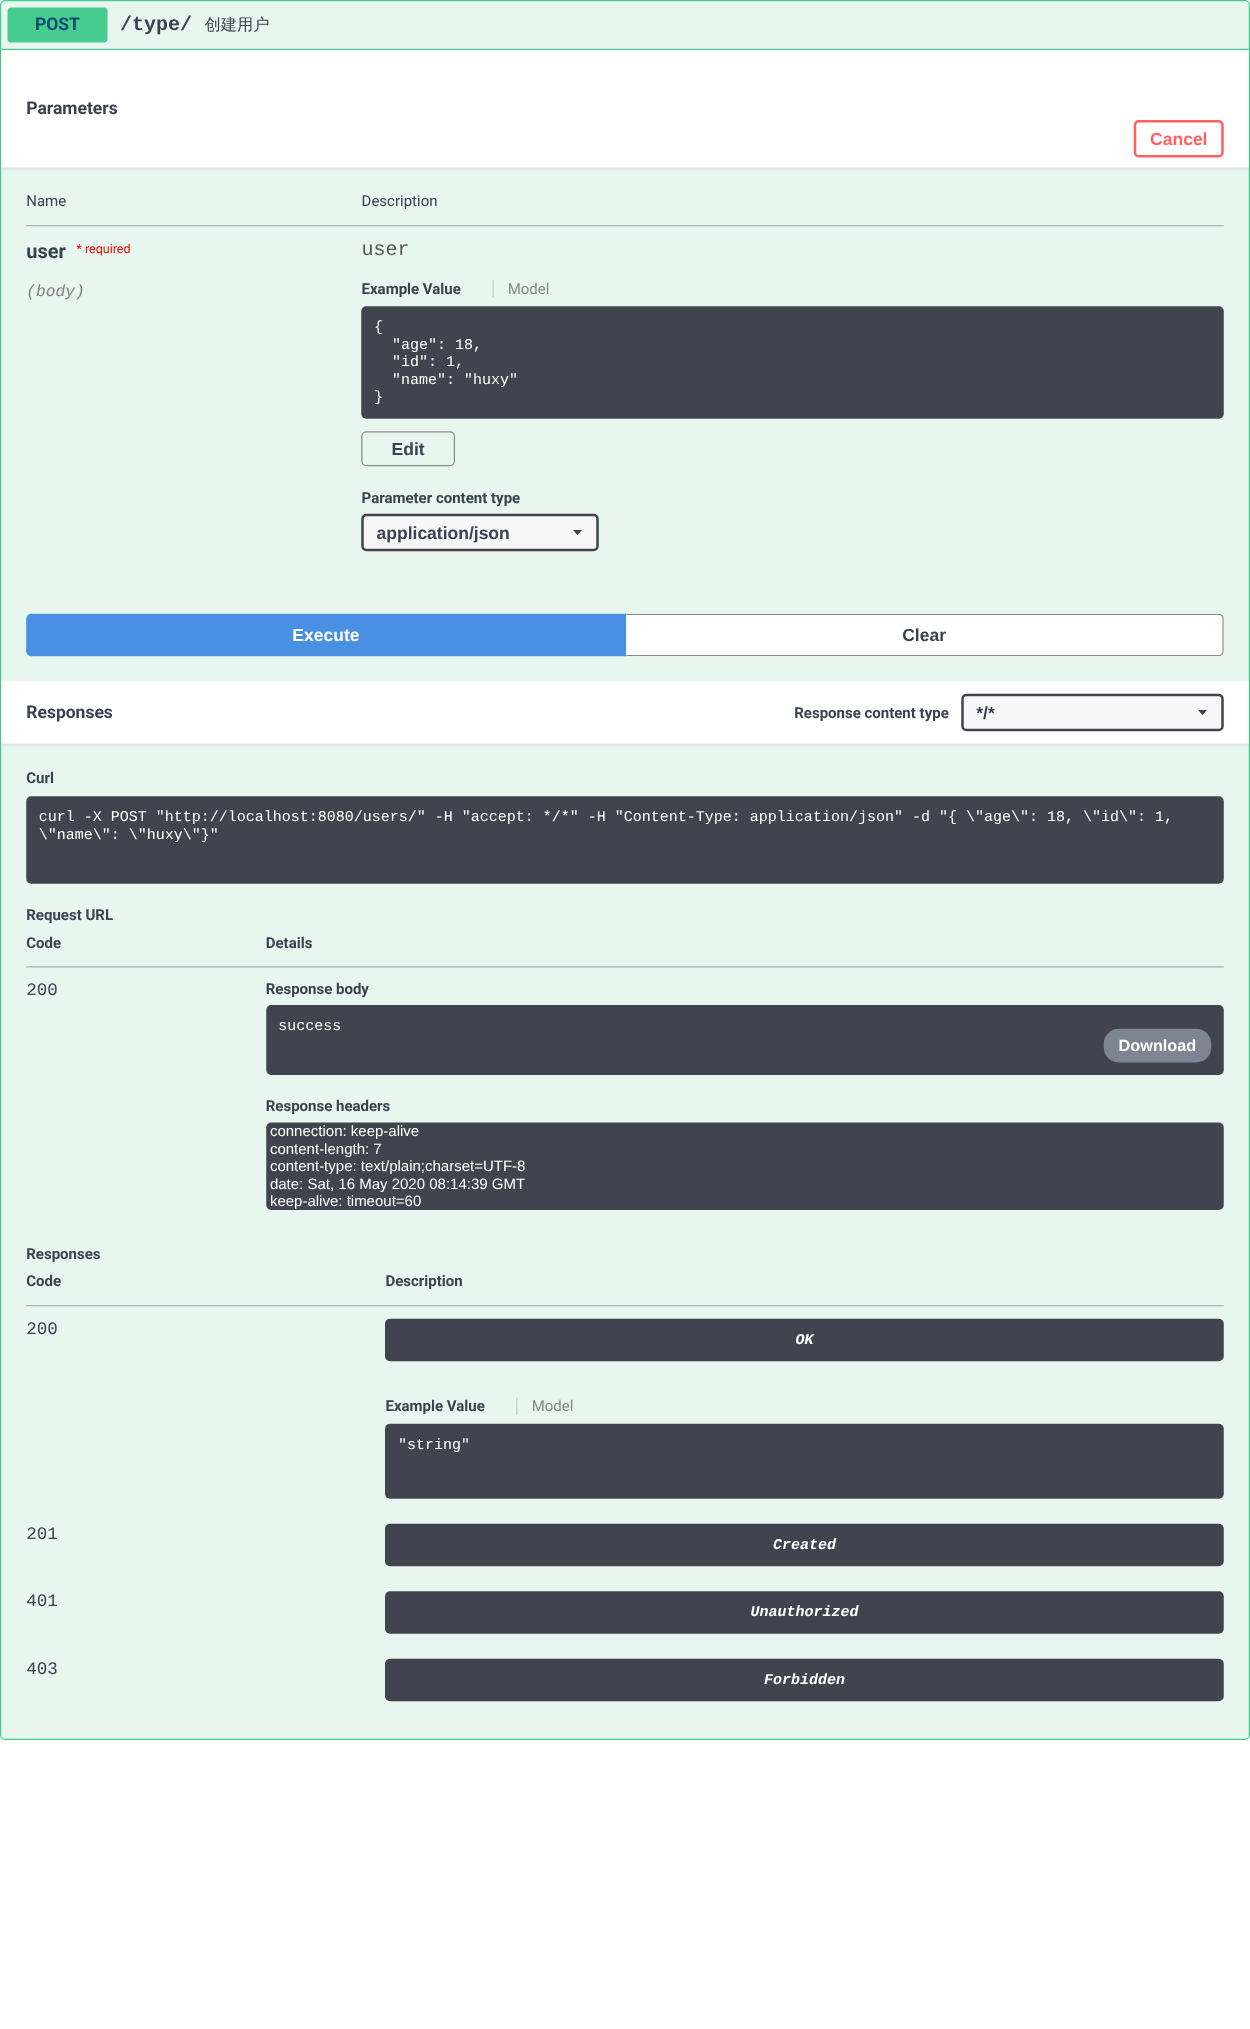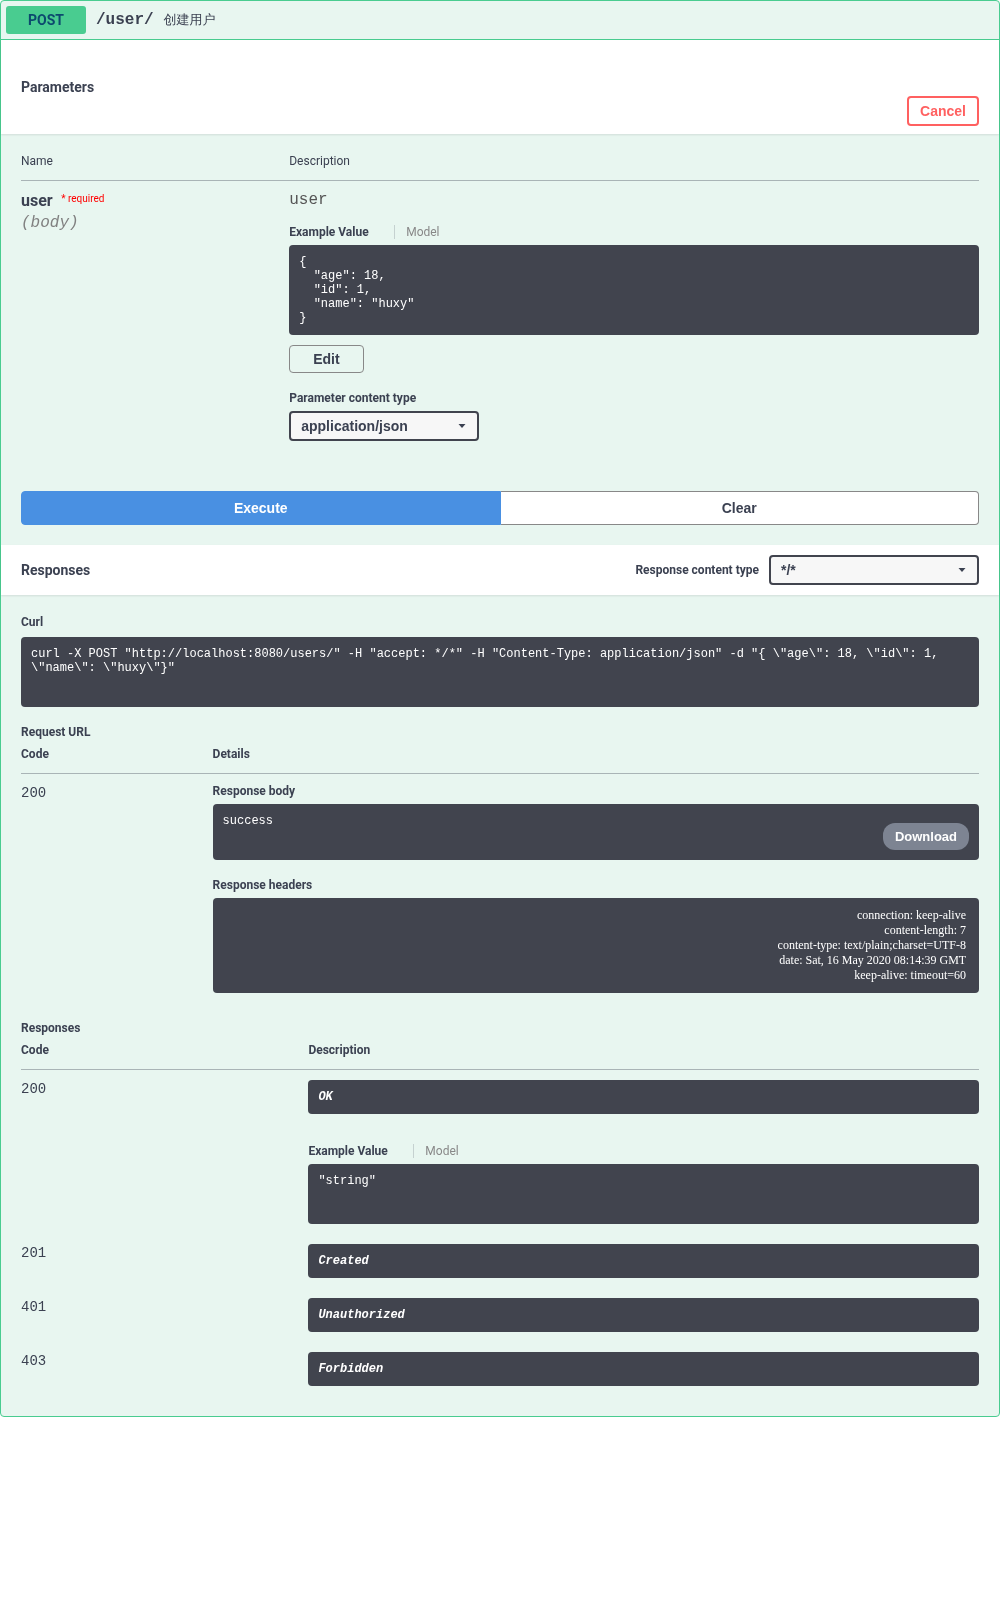--- a/index.html
+++ b/index.html
@@ -70,21 +70,21 @@
     font-size: 12px;
     font-weight: 400;
     padding: 0 0 12px 0;
     border-bottom: 1px solid rgba(59,65,81,.2);
     color: #3b4151;
   }
   table.params thead th:first-child { width: 28%; }
   table.params tbody td { vertical-align: top; padding: 10px 0; }
   .param-name { font-size: 16px; font-weight: 700; }
   .param-required { color: #ff0000; font-size: 10px; padding-left: 5px; position: relative; top: -4px; }
-  .param-in { font-size: 16px; color: #808080; font-style: italic; font-family: "Courier New", monospace; margin-top: 4px; }
+  .param-in { font-size: 13px; color: #808080; font-style: italic; font-family: "Courier New", monospace; margin-top: 16px; }
   .param-desc { font-size: 16px; font-family: "Courier New", monospace; color: #555; margin-bottom: 14px;}
   .tab-row { margin-bottom: 6px; }
   .tab-active { font-size: 12px; font-weight: 700; color: #3b4151; padding-right: 25px; border-right: 1px solid rgba(59,65,81,.2); }
   .tab-inactive { font-size: 12px; color: #888; padding-left: 8px; cursor: pointer; }
   .codeblock {
     background: #41444e;
     color: #fff;
     border-radius: 4px;
     padding: 10px;
     font-family: "Courier New", monospace;
@@ -167,52 +167,53 @@
   .resp-code { font-size: 14px; font-family: "Courier New", monospace; color: #3b4151; }
   .resp-desc-pill {
     background: #41444e;
     color: #fff;
     border-radius: 4px;
     padding: 10px;
     font-family: "Courier New", monospace;
     font-style: italic;
     font-size: 12px;
     font-weight: 600;
+    text-align: center;
   }
   .resp-body-block { position: relative; }
   .download-btn {
     position: absolute;
     right: 10px;
     bottom: 10px;
     background: #7d8492;
     color: #fff;
     border: none;
     border-radius: 12px;
     padding: 6px 12px;
     font-weight: 600;
     font-size: 13px;
     cursor: pointer;
   }
-  .headers-block { background: #41444e; color: #fff; border-radius: 4px; padding: 10px; font-family: Liberation Serif, serif; font-size: 12px; white-space: pre-wrap; text-align: right;}
+  .headers-block { background: #41444e; color: #fff; border-radius: 4px; font-family: Liberation Sans, sans-serif; font-size: 12px; white-space: pre-wrap;}
 
   .resp-ct-row { display: flex; align-items: center; gap: 10px; }
   .resp-ct-row label { font-size: 12px; font-weight: 700; color: #3b4151; }
   .resp-ct-row .select-wrap select { min-width: 210px; }
 
   .section-label { font-size: 12px; font-weight: 700; margin: 18px 0 6px 0; color: #3b4151; }
 
   .resp2-table thead th.code-col2 { width: 30%; }
 </style>
 </head>
 <body>
 
 <div class="opblock">
   <div class="opblock-summary">
     <span class="method-badge">POST</span>
-    <span class="path">/user/</span>
+    <span class="path">/type/</span>
     <span class="summary-desc">创建用户</span>
   </div>
 
   <div class="section-header">
     <h4>Parameters</h4>
     <button class="cancel-btn">Cancel</button>
   </div>
 
   <div class="params-body">
     <table class="params">

